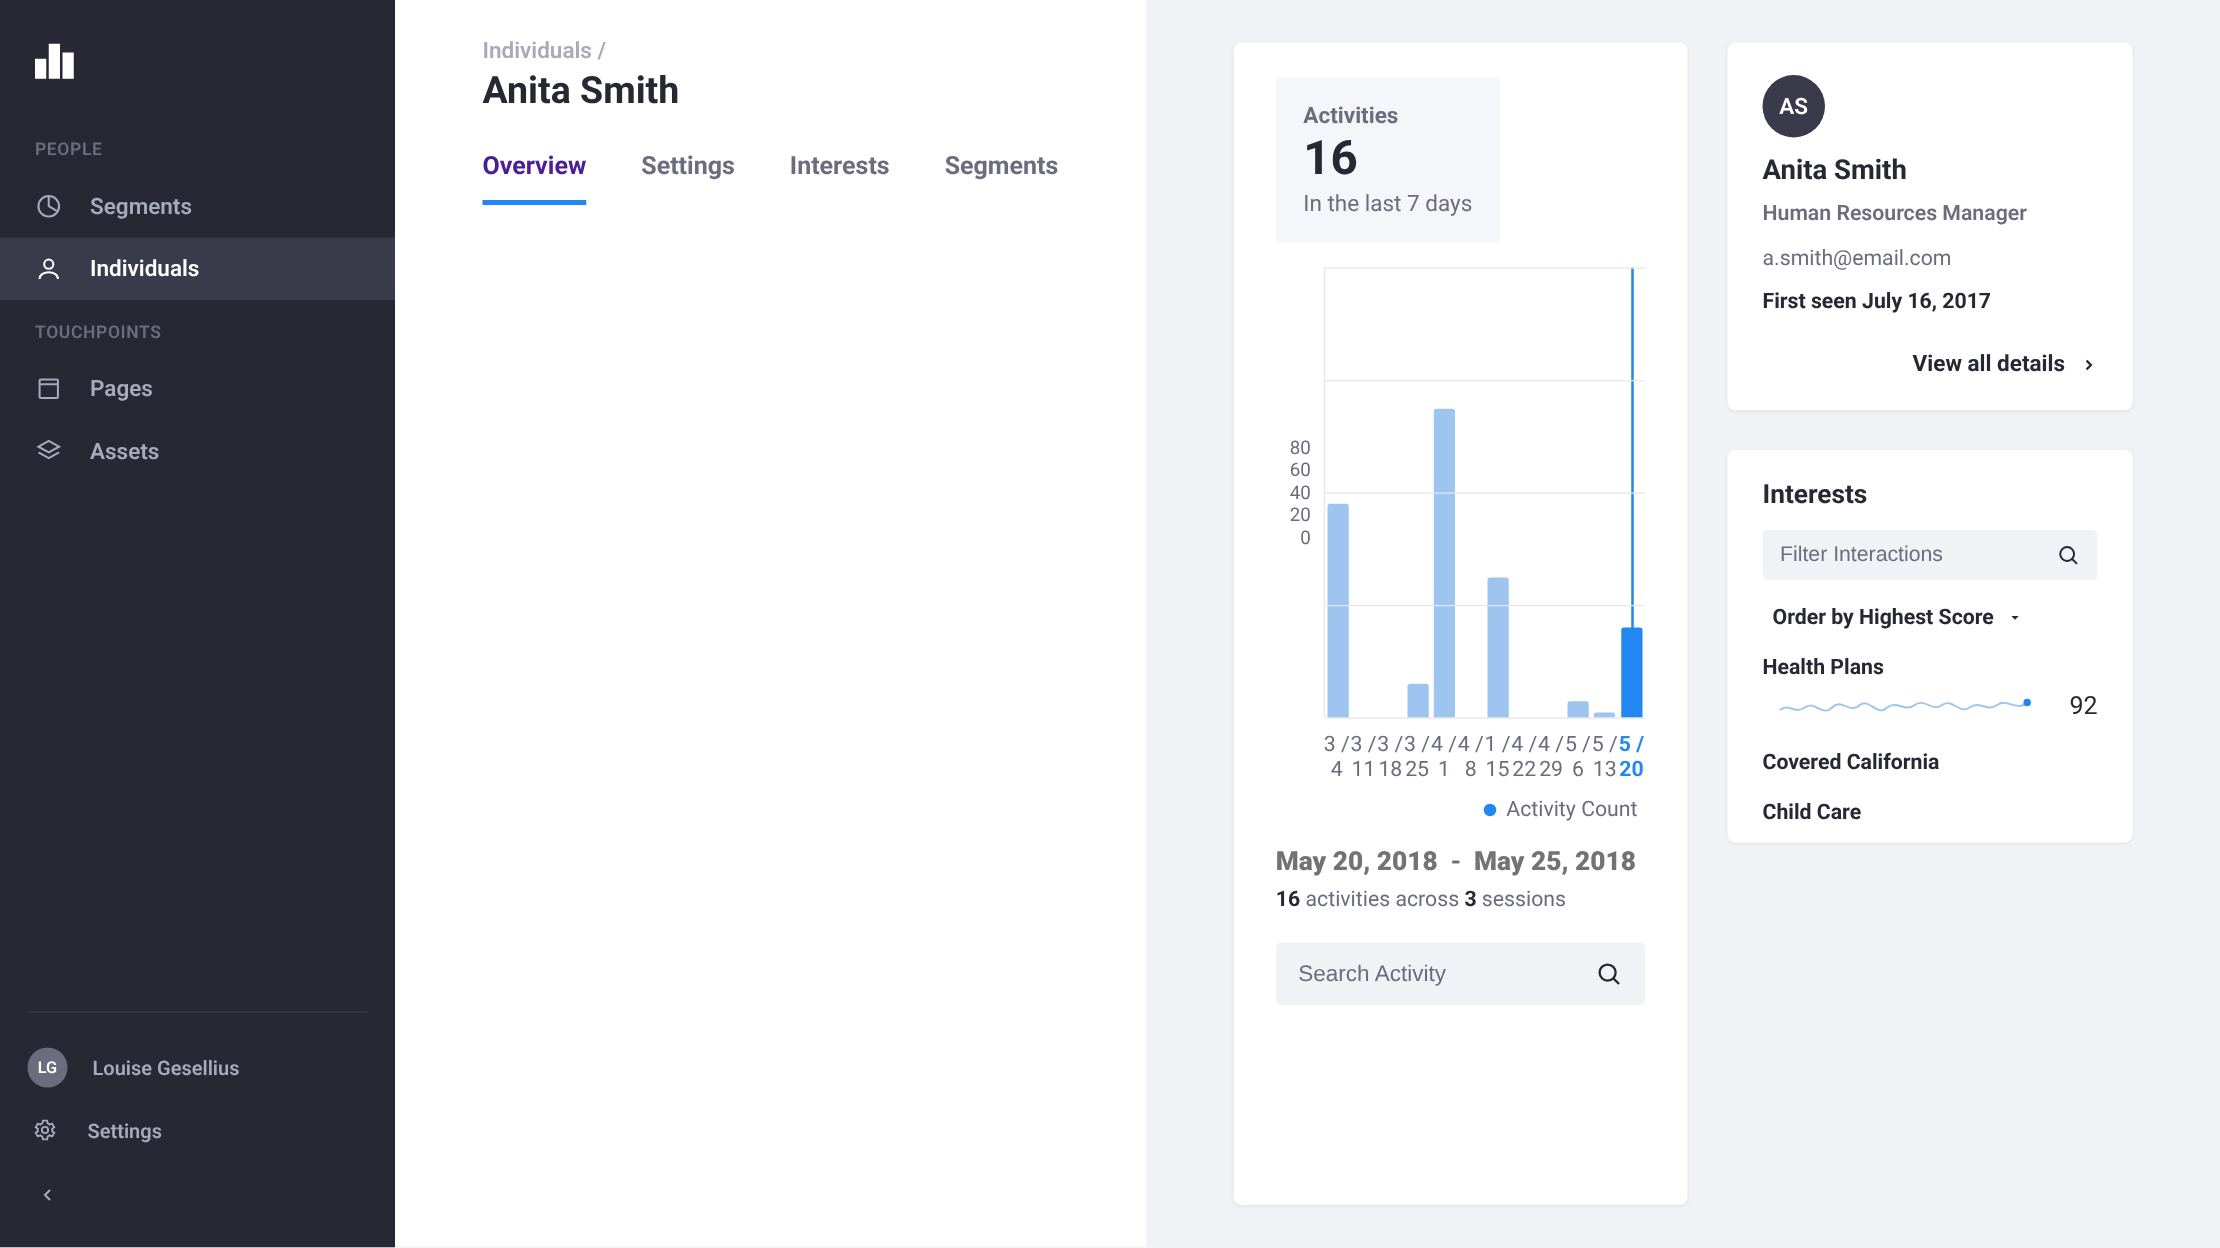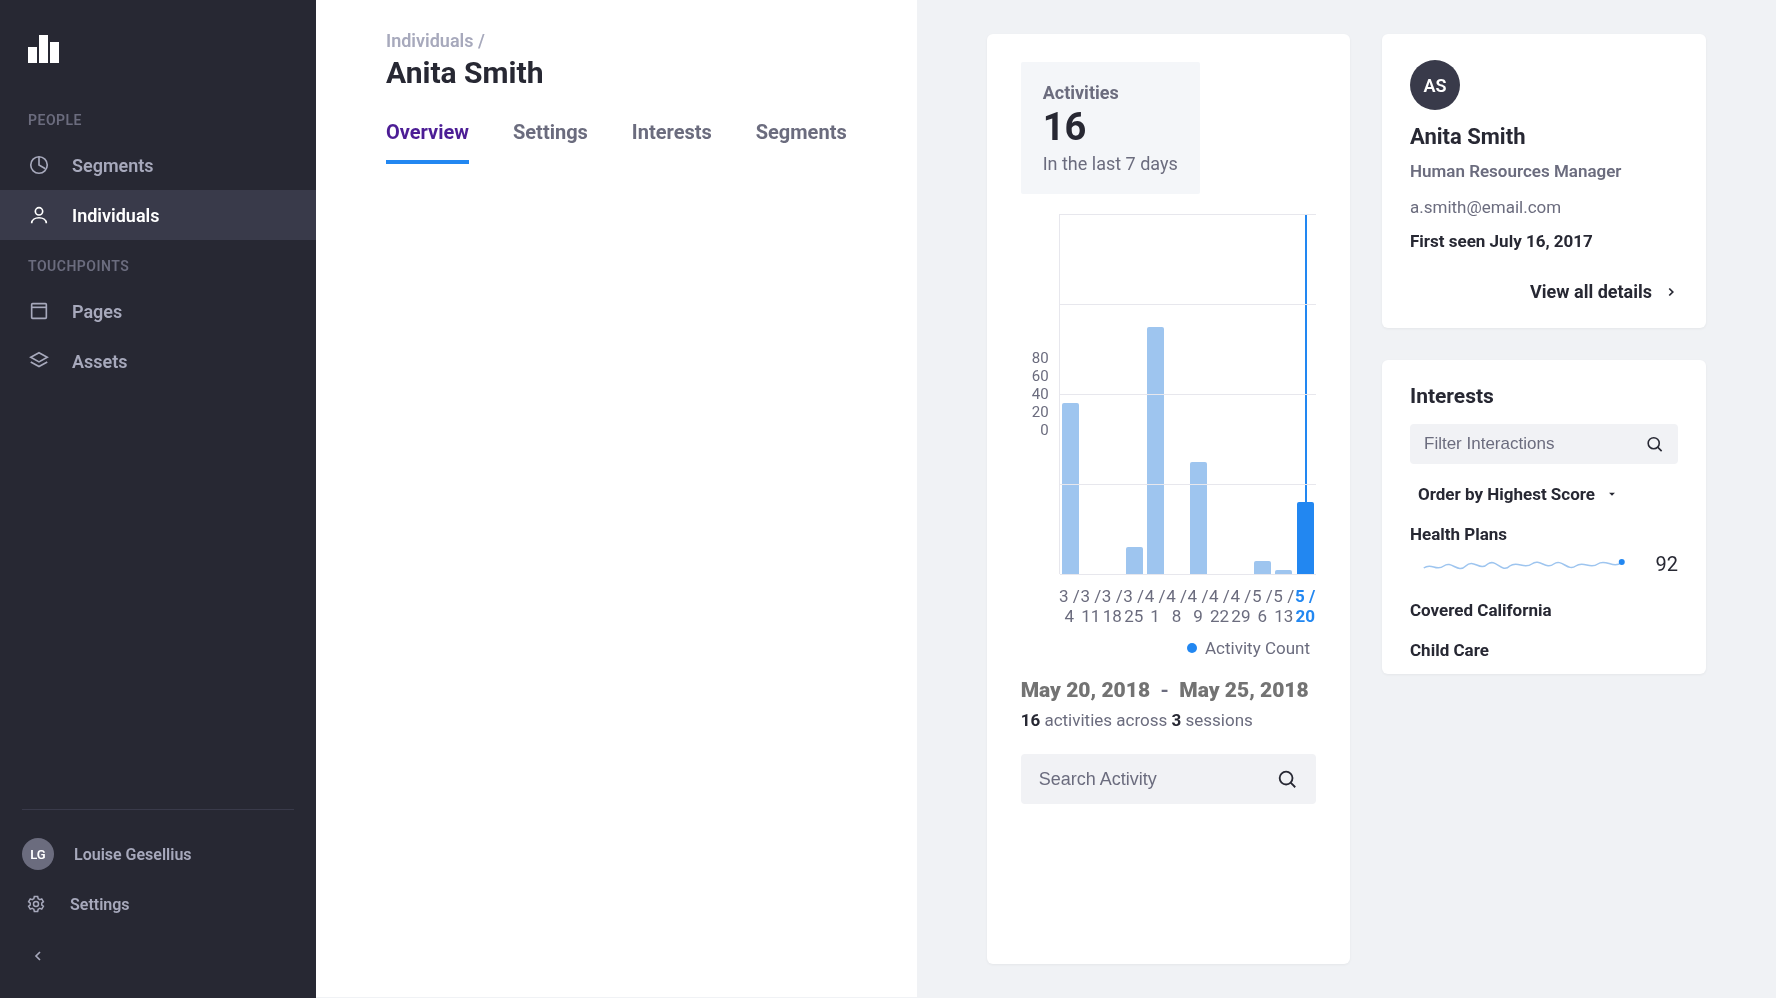--- a/index.html
+++ b/index.html
@@ -359,21 +359,21 @@
               <div class="chart-grid-line" style="top: 75%;"></div>
               <div class="chart-grid-line" style="top: 100%;"></div>
             </div>
           <div class="chart-x-axis" id="chart-x-axis">
               <div class="chart-x-label">3 / 4</div>
               <div class="chart-x-label">3 / 11</div>
               <div class="chart-x-label">3 / 18</div>
               <div class="chart-x-label">3 / 25</div>
               <div class="chart-x-label">4 / 1</div>
               <div class="chart-x-label">4 / 8</div>
-              <div class="chart-x-label">4 / 9</div>
+              <div class="chart-x-label">1 / 15</div>
               <div class="chart-x-label">4 / 22</div>
               <div class="chart-x-label">4 / 29</div>
               <div class="chart-x-label">5 / 6</div>
               <div class="chart-x-label">5 / 13</div>
               <div class="chart-x-label highlight">5 / 20</div>
             </div>
           <div class="chart-legend">
             <div class="chart-legend-dot"></div>
             <span>Activity Count</span>
           </div>

